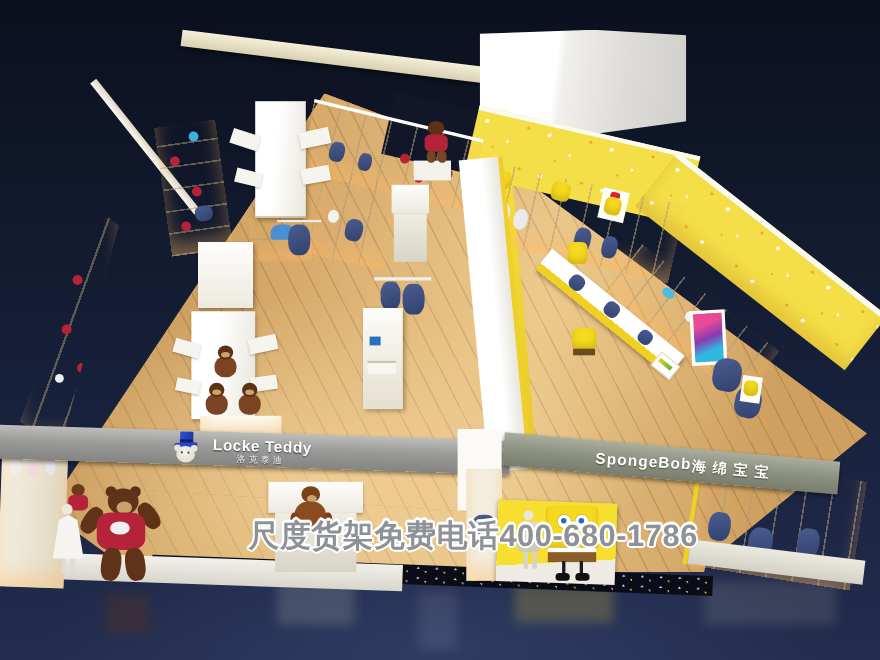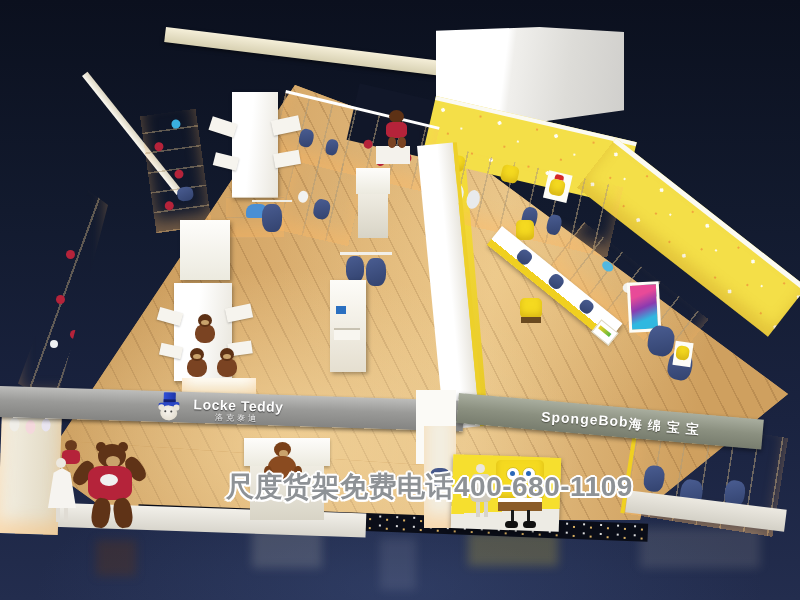--- a/index.html
+++ b/index.html
@@ -353,14 +353,14 @@
     <div class="abs" style="left:4px;top:40px;width:44px;height:4px;background:#fff;"></div>
     <div class="abs" style="left:4px;top:44px;width:44px;height:9px;background:#8a5c28;"></div>
     <div class="abs" style="left:17px;top:52px;width:3px;height:13px;background:#1a1a1a;"></div>
     <div class="abs" style="left:33px;top:52px;width:3px;height:13px;background:#1a1a1a;"></div>
     <div class="abs" style="left:11px;top:63px;width:13px;height:7px;background:#111;border-radius:4px;"></div>
     <div class="abs" style="left:29px;top:63px;width:13px;height:7px;background:#111;border-radius:4px;"></div>
     <div class="abs" style="left:-3px;top:18px;width:6px;height:16px;background:#f5da20;transform:rotate(15deg);"></div>
     <div class="abs" style="left:50px;top:18px;width:6px;height:16px;background:#f5da20;transform:rotate(-15deg);"></div>
   </div>
 
-  <div class="abs watermark">尺度货架免费电话400-680-1109</div>
+  <div class="abs watermark">尺度货架免费电话400-680-1786</div>
 </div>
 
 </body></html>

